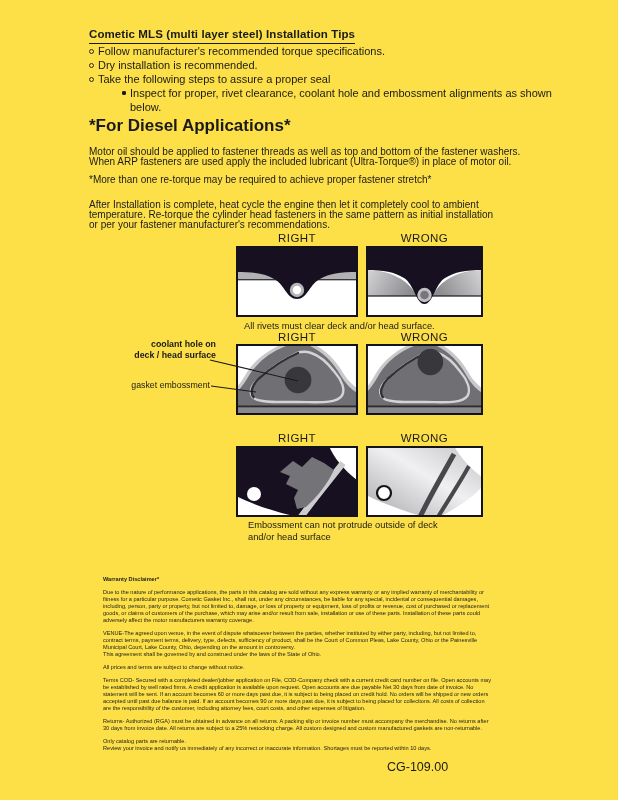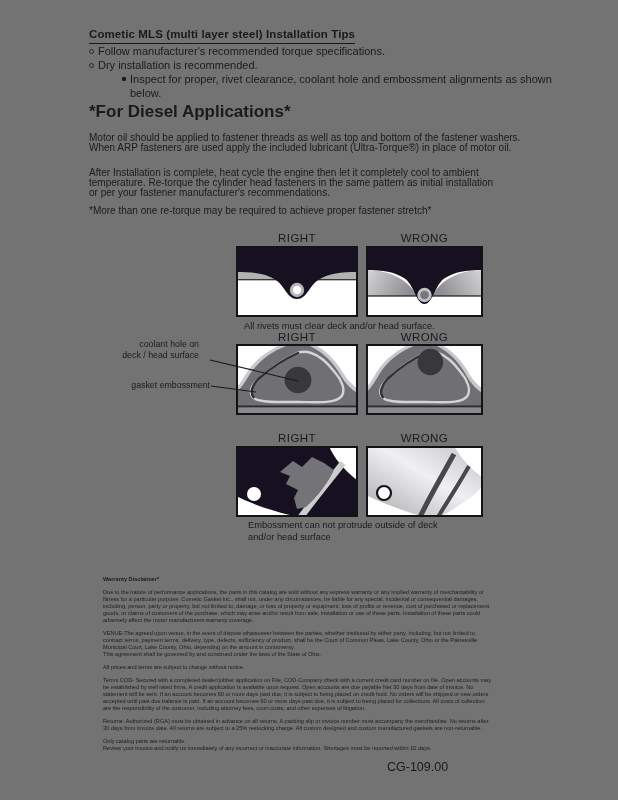--- a/index.html
+++ b/index.html
@@ -1,17 +1,17 @@
 <!DOCTYPE html>
 <html><head>
 <meta charset="utf-8">
 <style>
   html,body { margin:0; padding:0; background:#ffffff; }
   .page {
-    position:relative; width:618px; height:800px; background:#737373;
+    position:relative; width:618px; height:800px; background:#fde047;
     font-family:"Liberation Sans", sans-serif; color:#1a1a1a; overflow:hidden;
   }
   
   .intro { position:absolute; left:89px; top:24px; width:478px; }
   .title {
     display:inline-block; font-size:11.5px; font-weight:bold; line-height:13px;
     border-bottom:1.5px solid #1a1a1a; padding-bottom:2px; margin:0; letter-spacing:0.1px;
   }
   .tips { list-style:none; margin:0 0 0 0; padding:0; font-size:11px; }
   .tip { position:relative; line-height:14px; padding-left:9px; }
@@ -49,35 +49,39 @@
     <h1 class="title">Cometic MLS (multi layer steel) Installation Tips</h1>
     <ul class="tips">
       <li class="tip">
         <span class="b-circle"></span>
         <span>Follow manufacturer's recommended torque specifications.</span>
       </li>
       <li class="tip">
         <span class="b-circle"></span>
         <span>Dry installation is recommended.</span>
       </li>
+      <li class="tip">
+        <span class="b-circle"></span>
+        <span>Take the following steps to assure a proper seal</span>
+      </li>
       <li class="tip sub">
         <span class="b-dot"></span>
       </li>
       <li class="tip sub">
         <span class="b-dot"></span>
         <span>Inspect for proper, rivet clearance, coolant hole and embossment alignments as shown below.</span>
       </li>
     </ul>
     <h2 class="diesel-h">*For Diesel Applications*</h2>
     <p class="para">Motor oil should be applied to fastener threads as well as top and bottom of the fastener washers.
 When ARP fasteners are used apply the included lubricant (Ultra-Torque®) in place of motor oil.</p>
+    <p class="para last">*More than one re-torque may be required to achieve proper fastener stretch*</p>
     <p class="para">After Installation is complete, heat cycle the engine then let it completely cool to ambient
 temperature. Re-torque the cylinder head fasteners in the same pattern as initial installation
 or per your fastener manufacturer's recommendations.</p>
-    <p class="para last">*More than one re-torque may be required to achieve proper fastener stretch*</p>
   </div>
 
   <div class="figures">
 
     <div class="fig-label" style="left:236px; top:232px; width:122px;">RIGHT</div>
     <div class="fig-label" style="left:366px; top:232px; width:117px;">WRONG</div>
 
     <svg class="panel" style="left:236px; top:246px;" width="122" height="71" viewBox="0 0 122 71">
       <rect width="122" height="71" fill="#ffffff"></rect>
       <rect x="2" y="26" width="118" height="8" fill="#b2b2b5"></rect>
@@ -105,21 +109,21 @@
       <path d="M0,0 H117 V24 C99,24 89,26 79,32 C69,38 67,58 58.5,58 C50,58 48,38 38,32 C28,26 18,24 0,24 Z" fill="#171020"></path>
       <circle cx="58.5" cy="49" r="7.2" fill="#c0c0c2"></circle>
       <circle cx="58.5" cy="49" r="4.3" fill="#77777b"></circle>
       <rect x="1" y="1" width="115" height="69" fill="none" stroke="#131317" stroke-width="2"></rect>
     </svg>
     <div class="caption" style="left:244px; top:320px;">All rivets must clear deck and/or head surface.</div>
 
     <div class="fig-label" style="left:236px; top:331px; width:122px;">RIGHT</div>
     <div class="fig-label" style="left:366px; top:331px; width:117px;">WRONG</div>
 
-    <div class="callout" style="left:94px; top:339px;">coolant hole on
+    <div class="callout" style="left:111px; top:339px;font-weight:bold;">coolant hole on
 deck / head surface</div>
     <div class="callout" style="left:105px; top:380px;">gasket embossment</div>
     <svg class="connector" width="200" height="75" viewBox="0 0 200 75">
       <line x1="100" y1="30" x2="188" y2="51" stroke="#1a1a1a" stroke-width="1.2"></line>
       <line x1="101" y1="56" x2="146" y2="62" stroke="#1a1a1a" stroke-width="1.2"></line>
     </svg>
 
     <svg class="panel" style="left:236px; top:344px;" width="122" height="71" viewBox="0 0 120 71" preserveAspectRatio="none">
       <rect width="120" height="71" fill="#707074"></rect>
       <rect x="0" y="61.5" width="120" height="2" fill="#2b2b2f"></rect>

